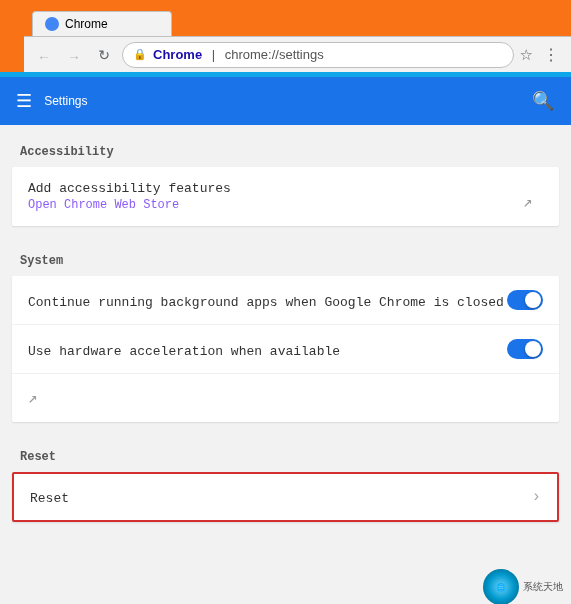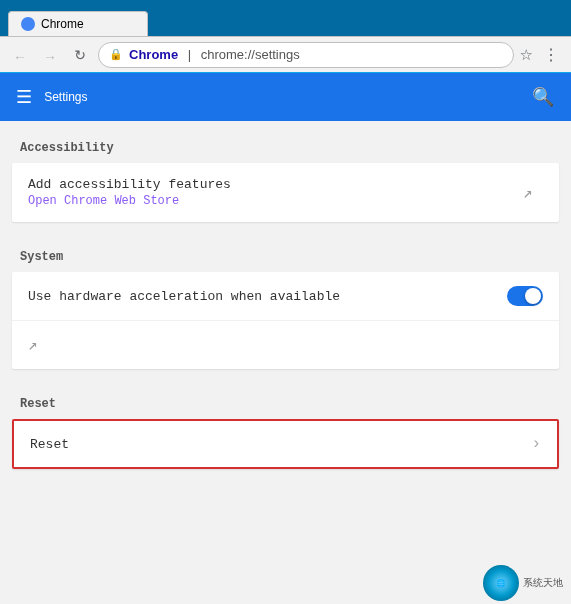--- a/index.html
+++ b/index.html
@@ -7,22 +7,23 @@
       font-family: Arial, sans-serif;
       background: #f2f2f2;
       width: 571px;
       height: 604px;
       overflow: hidden;
       font-size: 13px;
     }
 
     
     .browser-chrome {
-      background: #0369a1;
-      border-bottom: 1px solid #0ea5e9;
+      background: #f97316;
+      border-bottom: 5px solid #0ea5e9;
+      padding-left: 24px;
     }
     .tab-bar {
       display: flex;
       align-items: flex-end;
       padding: 6px 0 0 8px;
       height: 36px;
     }
     .tab {
       background: #f2f2f2;
       border: 1px solid #c0c0c0;
@@ -151,21 +152,21 @@
 
     
     .settings-card {
       background: white;
       margin: 0 8px 12px 8px;
       border-radius: 2px;
       box-shadow: 0 1px 2px rgba(0,0,0,0.1);
     }
     .setting-row {
       display: flex;
-      align-items: center;
+      align-items: flex-end;
       justify-content: space-between;
       padding: 14px 16px;
       border-bottom: 1px solid #f0f0f0;
       cursor: pointer;
     }
     .setting-row:last-child {
       border-bottom: none;
     }
     .setting-text {}
     .setting-label {
@@ -317,20 +318,26 @@
       <span class="ext-link">↗</span>
     </div>
   </div>
 
   <div class="section-header">
     <span>System</span>
   </div>
   <div class="settings-card">
     <div class="setting-row">
       <div class="setting-text">
+        <div class="setting-label">Continue running background apps when Google Chrome is closed</div>
+      </div>
+      <div class="toggle"></div>
+    </div>
+    <div class="setting-row">
+      <div class="setting-text">
         <div class="setting-label">Use hardware acceleration when available</div>
       </div>
       <div class="toggle"></div>
     </div>
     <div class="setting-row">
       <span class="ext-link">↗</span>
     </div>
   </div>
 
   <div class="section-header">

